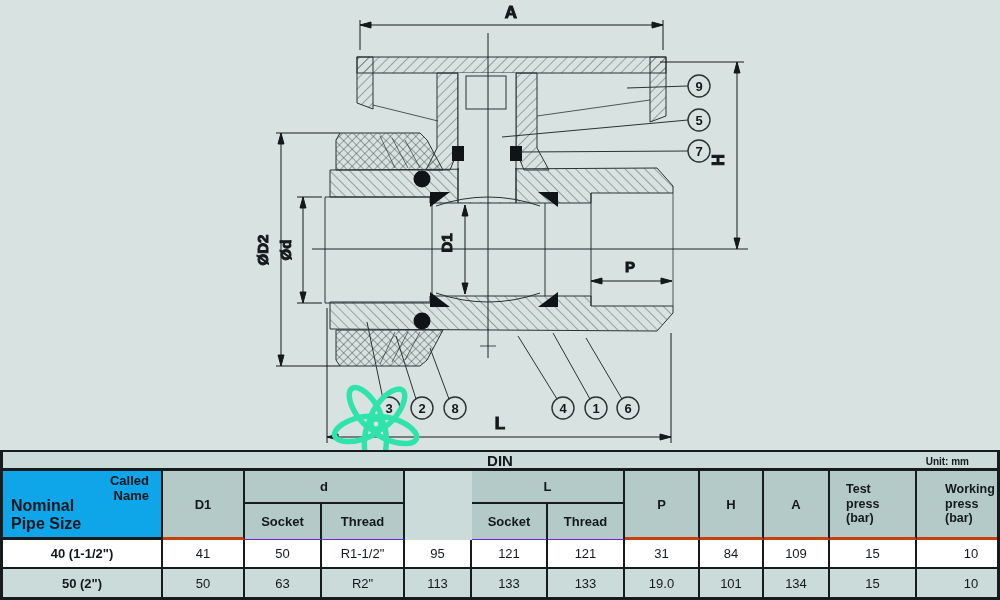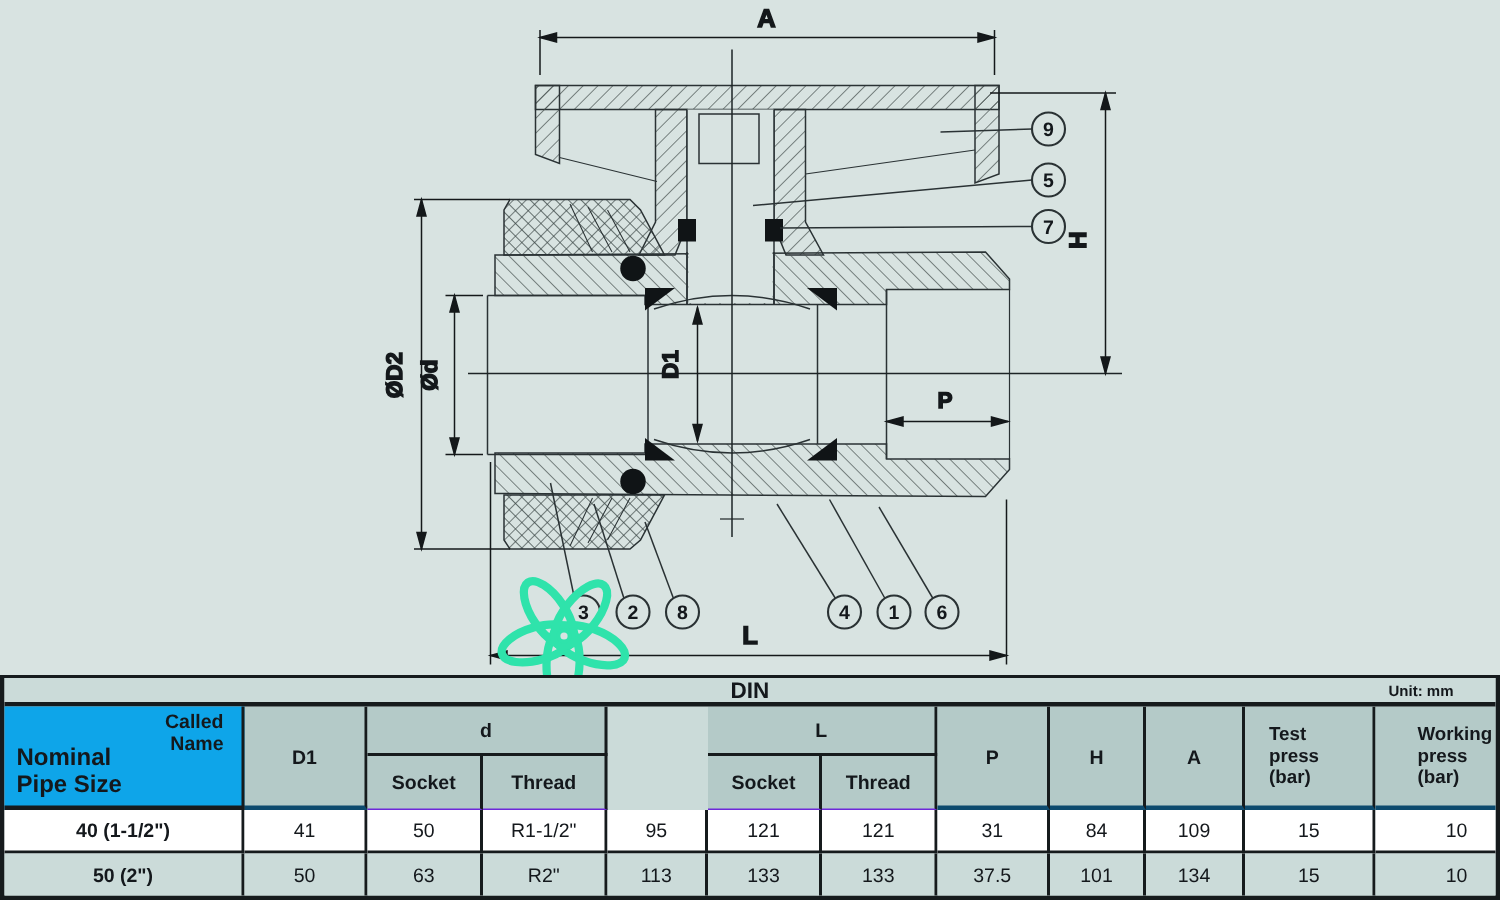--- a/index.html
+++ b/index.html
@@ -30,21 +30,21 @@
         border-right:2px solid #161b1d;font-size:13px;}
   .cell.last{border-right:none;padding-left:28px;}
   .din-bar{
     grid-column:1/-1;grid-row:1;position:relative;
     display:flex;align-items:center;justify-content:center;
     background:#cbdbd9;border-bottom:3px solid #161b1d;box-sizing:border-box;
     font-weight:bold;font-size:15px;
   }
   .din-bar .unit{position:absolute;right:28px;bottom:1px;font-size:10px;font-weight:bold;}
   .hc{background:#b4cac8;font-weight:bold;}
-  .hc.span2{grid-row:2/4;border-bottom:3px solid #0c4a6e;}
+  .hc.span2{grid-row:2/4;border-bottom:3px solid #c2410c;}
   .hc.grp{grid-row:2;border-bottom:2px solid #161b1d;}
   .hc.sub{grid-row:3;border-bottom:1px solid #6d28d9;}
   .corner{grid-column:1;grid-row:2/4;position:relative;background:#0ea5e9;
           border-right:2px solid #161b1d;border-bottom:3px solid #161b1d;box-sizing:border-box;}
   .corner .top{position:absolute;top:3px;right:12px;text-align:right;
                white-space:pre-line;line-height:1.12;font-weight:bold;font-size:13px;}
   .corner .bottom{position:absolute;bottom:4px;left:8px;text-align:left;
                white-space:pre-line;line-height:1.12;font-weight:bold;font-size:16px;}
   .press-head{white-space:pre-line;justify-content:flex-start;padding-left:16px;
               line-height:1.15;font-size:12.5px;}
@@ -305,18 +305,18 @@
   <div class="cell dc row1" style="grid-column:11">15</div>
   <div class="cell dc row1 last" style="grid-column:12">10</div>
 
   <div class="cell dc row2 rowlabel" style="grid-column:1">50 (2")</div>
   <div class="cell dc row2" style="grid-column:2">50</div>
   <div class="cell dc row2" style="grid-column:3">63</div>
   <div class="cell dc row2" style="grid-column:4">R2"</div>
   <div class="cell dc row2" style="grid-column:5">113</div>
   <div class="cell dc row2" style="grid-column:6">133</div>
   <div class="cell dc row2" style="grid-column:7">133</div>
-  <div class="cell dc row2" style="grid-column:8">37.5</div>
+  <div class="cell dc row2" style="grid-column:8">19.0</div>
   <div class="cell dc row2" style="grid-column:9">101</div>
   <div class="cell dc row2" style="grid-column:10">134</div>
   <div class="cell dc row2" style="grid-column:11">15</div>
   <div class="cell dc row2 last" style="grid-column:12">10</div>
 </div>
 
 </body></html>

